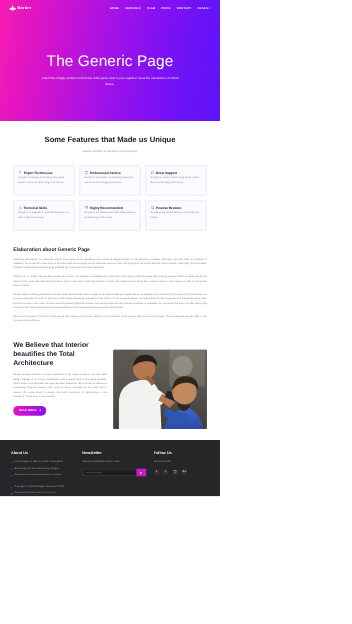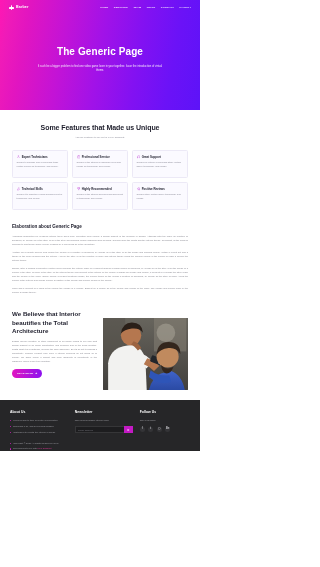--- a/index.html
+++ b/index.html
@@ -43,21 +43,21 @@
     letter-spacing:.18px; text-transform:uppercase; white-space:nowrap;
     opacity:.95; cursor:pointer;
   }
   .nav-link.has-caret:after { content:"\25BE"; font-size:2px; margin-left:.8px; opacity:.85; }
 
   .hero-body {
     text-align:center;
     padding:32px 28px 0 28px;
   }
   .hero-title {
-    color:#ffffff; font-size:10px; font-weight:bold; letter-spacing:.1px;
+    color:#ffffff; font-size:14px; font-weight:normal; letter-spacing:.1px;
   }
   .hero-sub {
     color:#f3e2fb; font-size:2.7px; line-height:1.75; margin-top:5px;
     padding:0 6px;
   }
 
   
   .features { padding:14px 12px 10px 12px; background:#fff; }
   .sec-head { text-align:center; }
   .sec-title {

